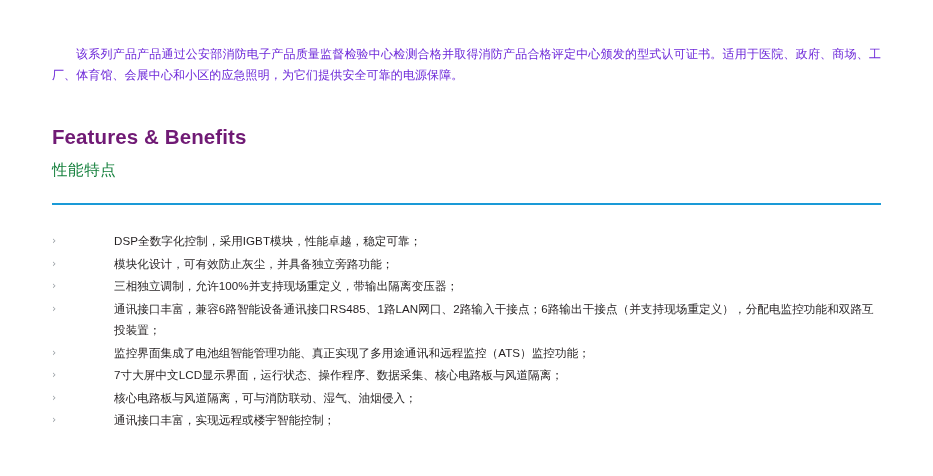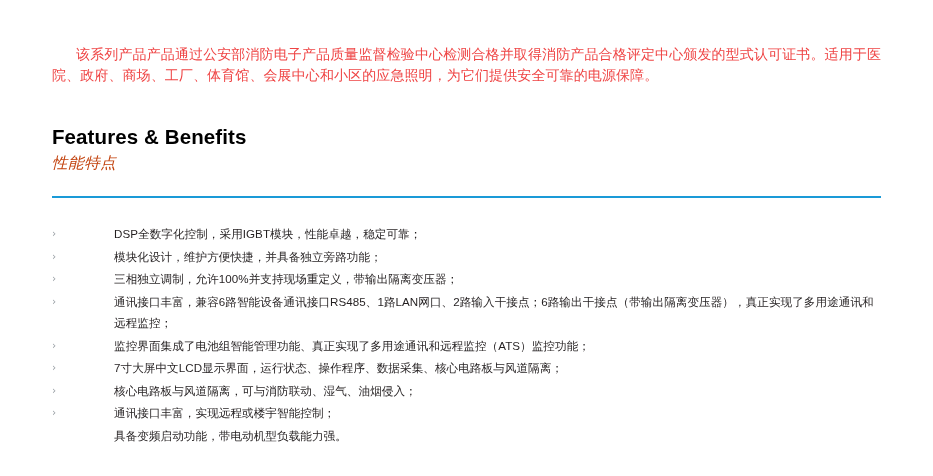--- a/index.html
+++ b/index.html
@@ -16,47 +16,46 @@
   }
   .page {
     position: relative;
     width: 933px;
     height: 476px;
     box-sizing: border-box;
     padding: 0 52px;
   }
   .intro {
     margin-top: 44px;
-    font-size: 14px;
+    font-size: 12px;
     line-height: 21px;
-    color: #ef4444;
+    color: #6d28d9;
     text-align: justify;
     letter-spacing: 0.1px;
   }
   .intro .indent {
     display: inline-block;
     width: 24px;
   }
   .section-head {
     margin-top: 38px;
   }
   .section-head .en {
     font-size: 20.5px;
     font-weight: bold;
-    color: #000000;
+    color: #701a75;
     letter-spacing: 0.1px;
     line-height: 25px;
   }
   .section-head .cn {
     font-size: 15.5px;
-    color: #c2410c;
+    color: #15803d;
     line-height: 24px;
-    margin-top: 2px;
+    margin-top: 9px;
     letter-spacing: 0.6px;
-    font-style: italic;
   }
   .rule {
     margin-top: 21px;
     height: 2.2px;
     background: #1a9ad7;
     width: 829px;
   }
   .features {
     margin-top: 25px;
   }
@@ -102,31 +101,31 @@
 
   <div class="features">
 
     <div class="feature">
       <span class="bullet">›</span>
       <span class="ftext">DSP全数字化控制，采用IGBT模块，性能卓越，稳定可靠；</span>
     </div>
 
     <div class="feature">
       <span class="bullet">›</span>
-      <span class="ftext">模块化设计，维护方便快捷，并具备独立旁路功能；</span>
+      <span class="ftext">模块化设计，可有效防止灰尘，并具备独立旁路功能；</span>
     </div>
 
     <div class="feature">
       <span class="bullet">›</span>
       <span class="ftext">三相独立调制，允许100%并支持现场重定义，带输出隔离变压器；</span>
     </div>
 
     <div class="feature">
       <span class="bullet">›</span>
-      <span class="ftext">通讯接口丰富，兼容6路智能设备通讯接口RS485、1路LAN网口、2路输入干接点；6路输出干接点（带输出隔离变压器），真正实现了多用途通讯和远程监控；</span>
+      <span class="ftext">通讯接口丰富，兼容6路智能设备通讯接口RS485、1路LAN网口、2路输入干接点；6路输出干接点（并支持现场重定义），分配电监控功能和双路互投装置；</span>
     </div>
 
     <div class="feature">
       <span class="bullet">›</span>
       <span class="ftext">监控界面集成了电池组智能管理功能、真正实现了多用途通讯和远程监控（ATS）监控功能；</span>
     </div>
 
     <div class="feature">
       <span class="bullet">›</span>
       <span class="ftext">7寸大屏中文LCD显示界面，运行状态、操作程序、数据采集、核心电路板与风道隔离；</span>
@@ -135,20 +134,16 @@
     <div class="feature">
       <span class="bullet">›</span>
       <span class="ftext">核心电路板与风道隔离，可与消防联动、湿气、油烟侵入；</span>
     </div>
 
     <div class="feature">
       <span class="bullet">›</span>
       <span class="ftext">通讯接口丰富，实现远程或楼宇智能控制；</span>
     </div>
 
-    <div class="feature cont">
-      <span class="bullet">›</span>
-      <span class="ftext">具备变频启动功能，带电动机型负载能力强。</span>
-    </div>
 
   </div>
 
 </div>
 
 </body></html>

